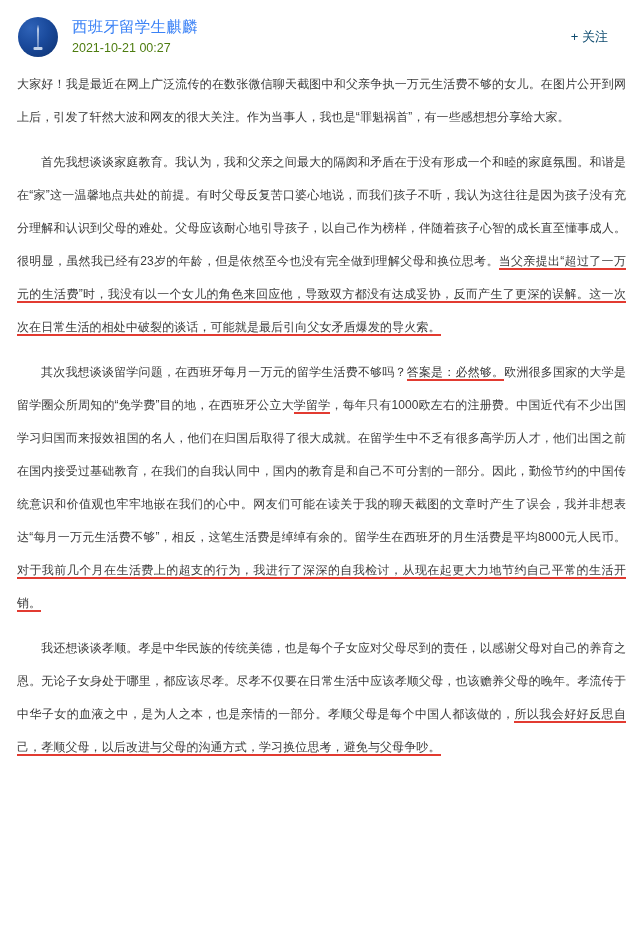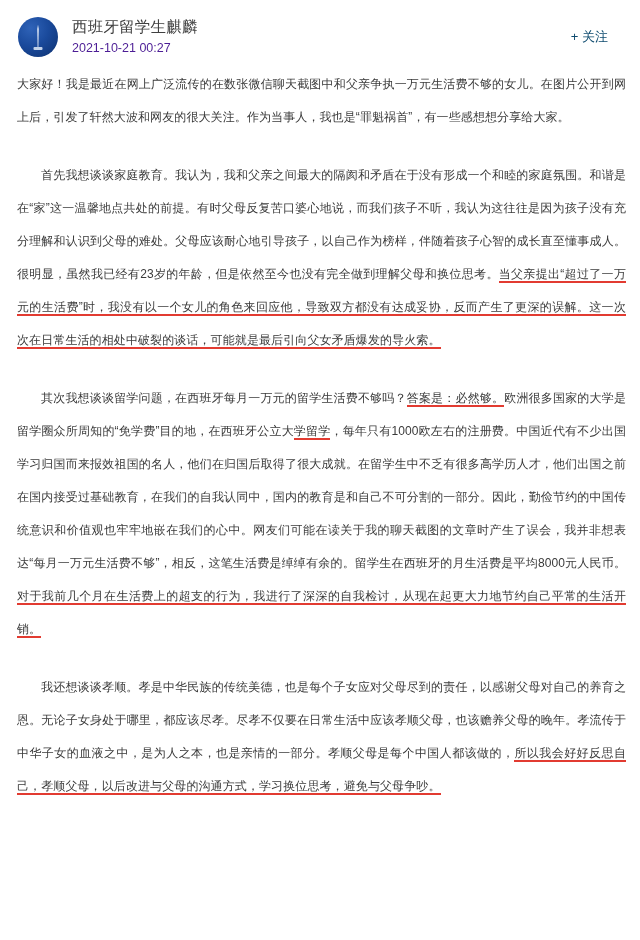--- a/index.html
+++ b/index.html
@@ -56,28 +56,28 @@
   .author-block {
     margin-left: 14px;
     display: flex;
     flex-direction: column;
     justify-content: center;
     flex: 1 1 auto;
     min-width: 0;
   }
   .author-name {
     font-size: 15.5px;
-    color: #404040;
+    color: #3b82f6;
     line-height: 1.35;
     letter-spacing: 0.2px;
     white-space: nowrap;
   }
   .post-time {
     font-size: 12.5px;
-    color: #4c1d95;
+    color: #4d7c0f;
     line-height: 1.5;
     margin-top: 1px;
     white-space: nowrap;
   }
   .follow-button {
     flex: 0 0 auto;
     font-size: 13px;
     color: #0c4a6e;
     background: transparent;
     border: none;
@@ -96,21 +96,21 @@
   .para {
     font-size: 12px;
     line-height: 33px;
     color: #3a3a3a;
     text-align: justify;
     text-justify: inter-ideograph;
     margin: 0;
     letter-spacing: 0.1px;
   }
   .para + .para {
-    margin-top: 25px;
+    margin-top: 12px;
   }
   .para.indent {
     text-indent: 2em;
   }
   .hl {
     
     background-image: linear-gradient(to right, #e23b31, #e23b31);
     background-repeat: no-repeat;
     background-size: 100% 2.2px;
     background-position: 0 calc(100% - 1px);

